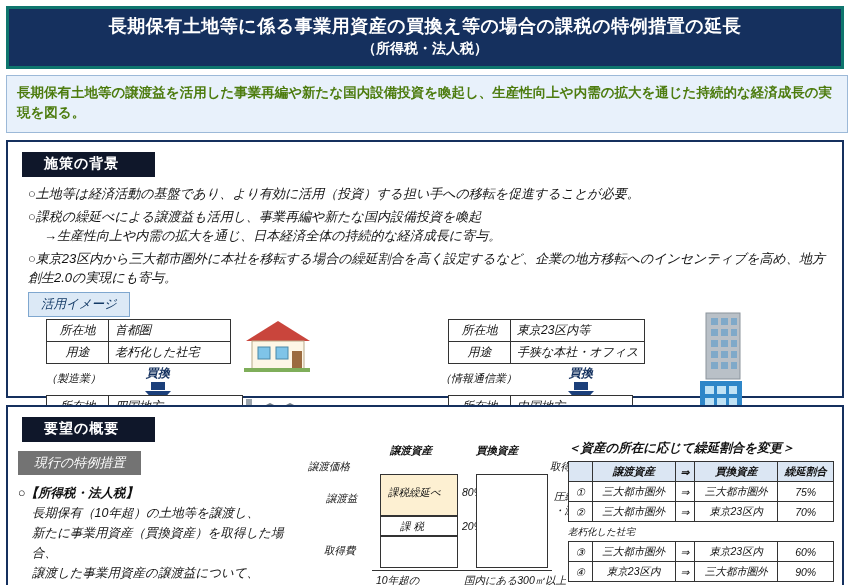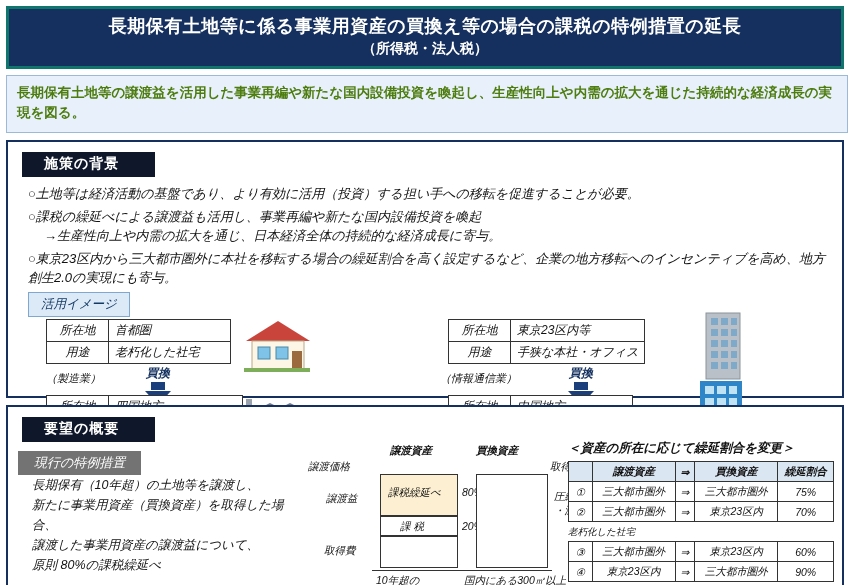--- a/index.html
+++ b/index.html
@@ -297,20 +297,21 @@
       </div>
     </div>
   </div>
 
   <div class="section" style="height:194px;">
     <div class="section-head">要望の概要</div>
     <div class="section-body" style="position:relative; height:160px;">
 
       <div style="position:absolute; left:10px; top:0; width:280px;">
         <div class="tag-blue">現行の特例措置</div>
+        <div class="req-text" style="margin-top:8px; font-weight:bold;">○【所得税・法人税】</div>
         <div class="req-text" style="margin-left:14px; white-space:pre-line;">長期保有（10年超）の土地等を譲渡し、
 新たに事業用資産（買換資産）を取得した場合、
 譲渡した事業用資産の譲渡益について、
 原則 80%の課税繰延べ</div>
         
       </div>
 
       <div style="position:absolute; left:300px; top:0; width:280px; height:150px;">
 
         <div class="dg-label" style="left:0px; top:18px;">譲渡価格</div>

